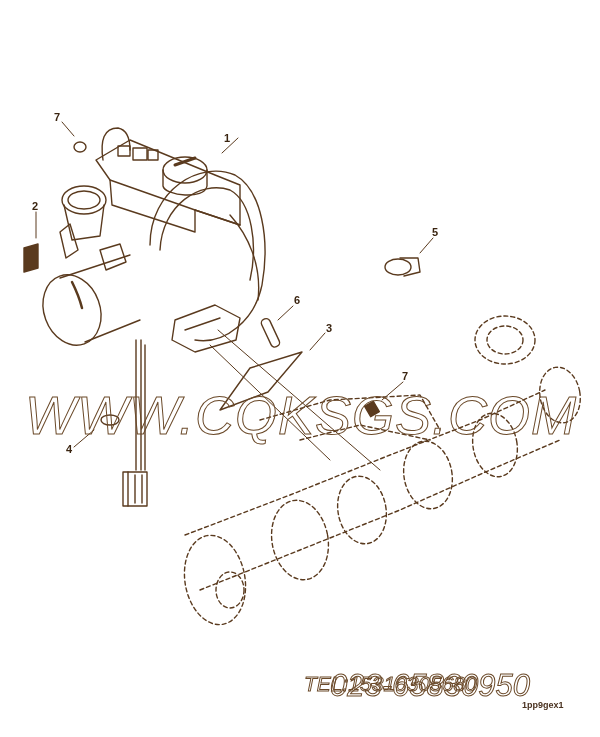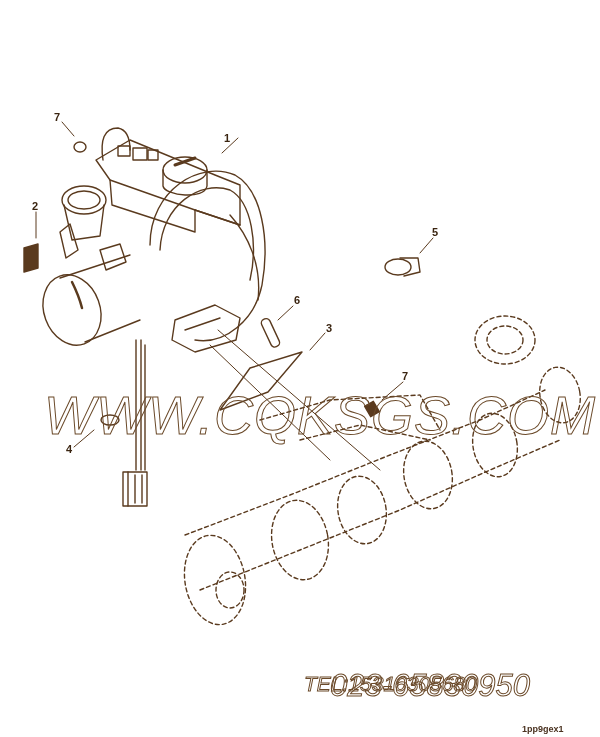--- a/index.html
+++ b/index.html
@@ -1,23 +1,23 @@
 <!DOCTYPE html>
 <html><head>
 <meta charset="utf-8">
 <style>
   html,body{margin:0;padding:0;background:#ffffff;}
   body{width:600px;height:737px;position:relative;overflow:hidden;font-family:"Liberation Sans",sans-serif;}
   .canvas{position:absolute;left:0;top:0;width:600px;height:737px;}
   .callout{position:absolute;font-family:"Liberation Sans",sans-serif;font-weight:bold;font-size:11px;color:#3a2410;}
   .wm{position:absolute;font-family:"Liberation Sans",sans-serif;font-style:italic;color:transparent;-webkit-text-stroke:1px #6b4a2a;white-space:nowrap;}
-  .wm-web{left:44px;top:384px;font-size:54px;letter-spacing:1px;}
+  .wm-web{left:25px;top:384px;font-size:54px;letter-spacing:1px;}
   .wm-tel{left:304px;top:672px;font-size:21px;}
   .wm-phone{left:330px;top:668px;font-size:31px;}
-  .figid{position:absolute;left:522px;top:700px;font-size:9px;color:#4a3220;font-weight:bold;margin-top:24px;}
+  .figid{position:absolute;left:522px;top:700px;font-size:9px;color:#4a3220;font-weight:bold;}
 </style>
 </head>
 <body>
 
 <svg class="canvas" viewBox="0 0 600 737" xmlns="http://www.w3.org/2000/svg" fill="none" stroke="#5a3a1e" stroke-width="1.4" stroke-linecap="round" stroke-linejoin="round">
 
   <g>
 
     <path d="M150 245 C150 190 200 160 235 175 C262 190 270 240 262 285 C255 320 225 345 195 340"></path>
     <path d="M160 250 C162 205 200 180 230 190 C252 202 258 245 250 280"></path>

